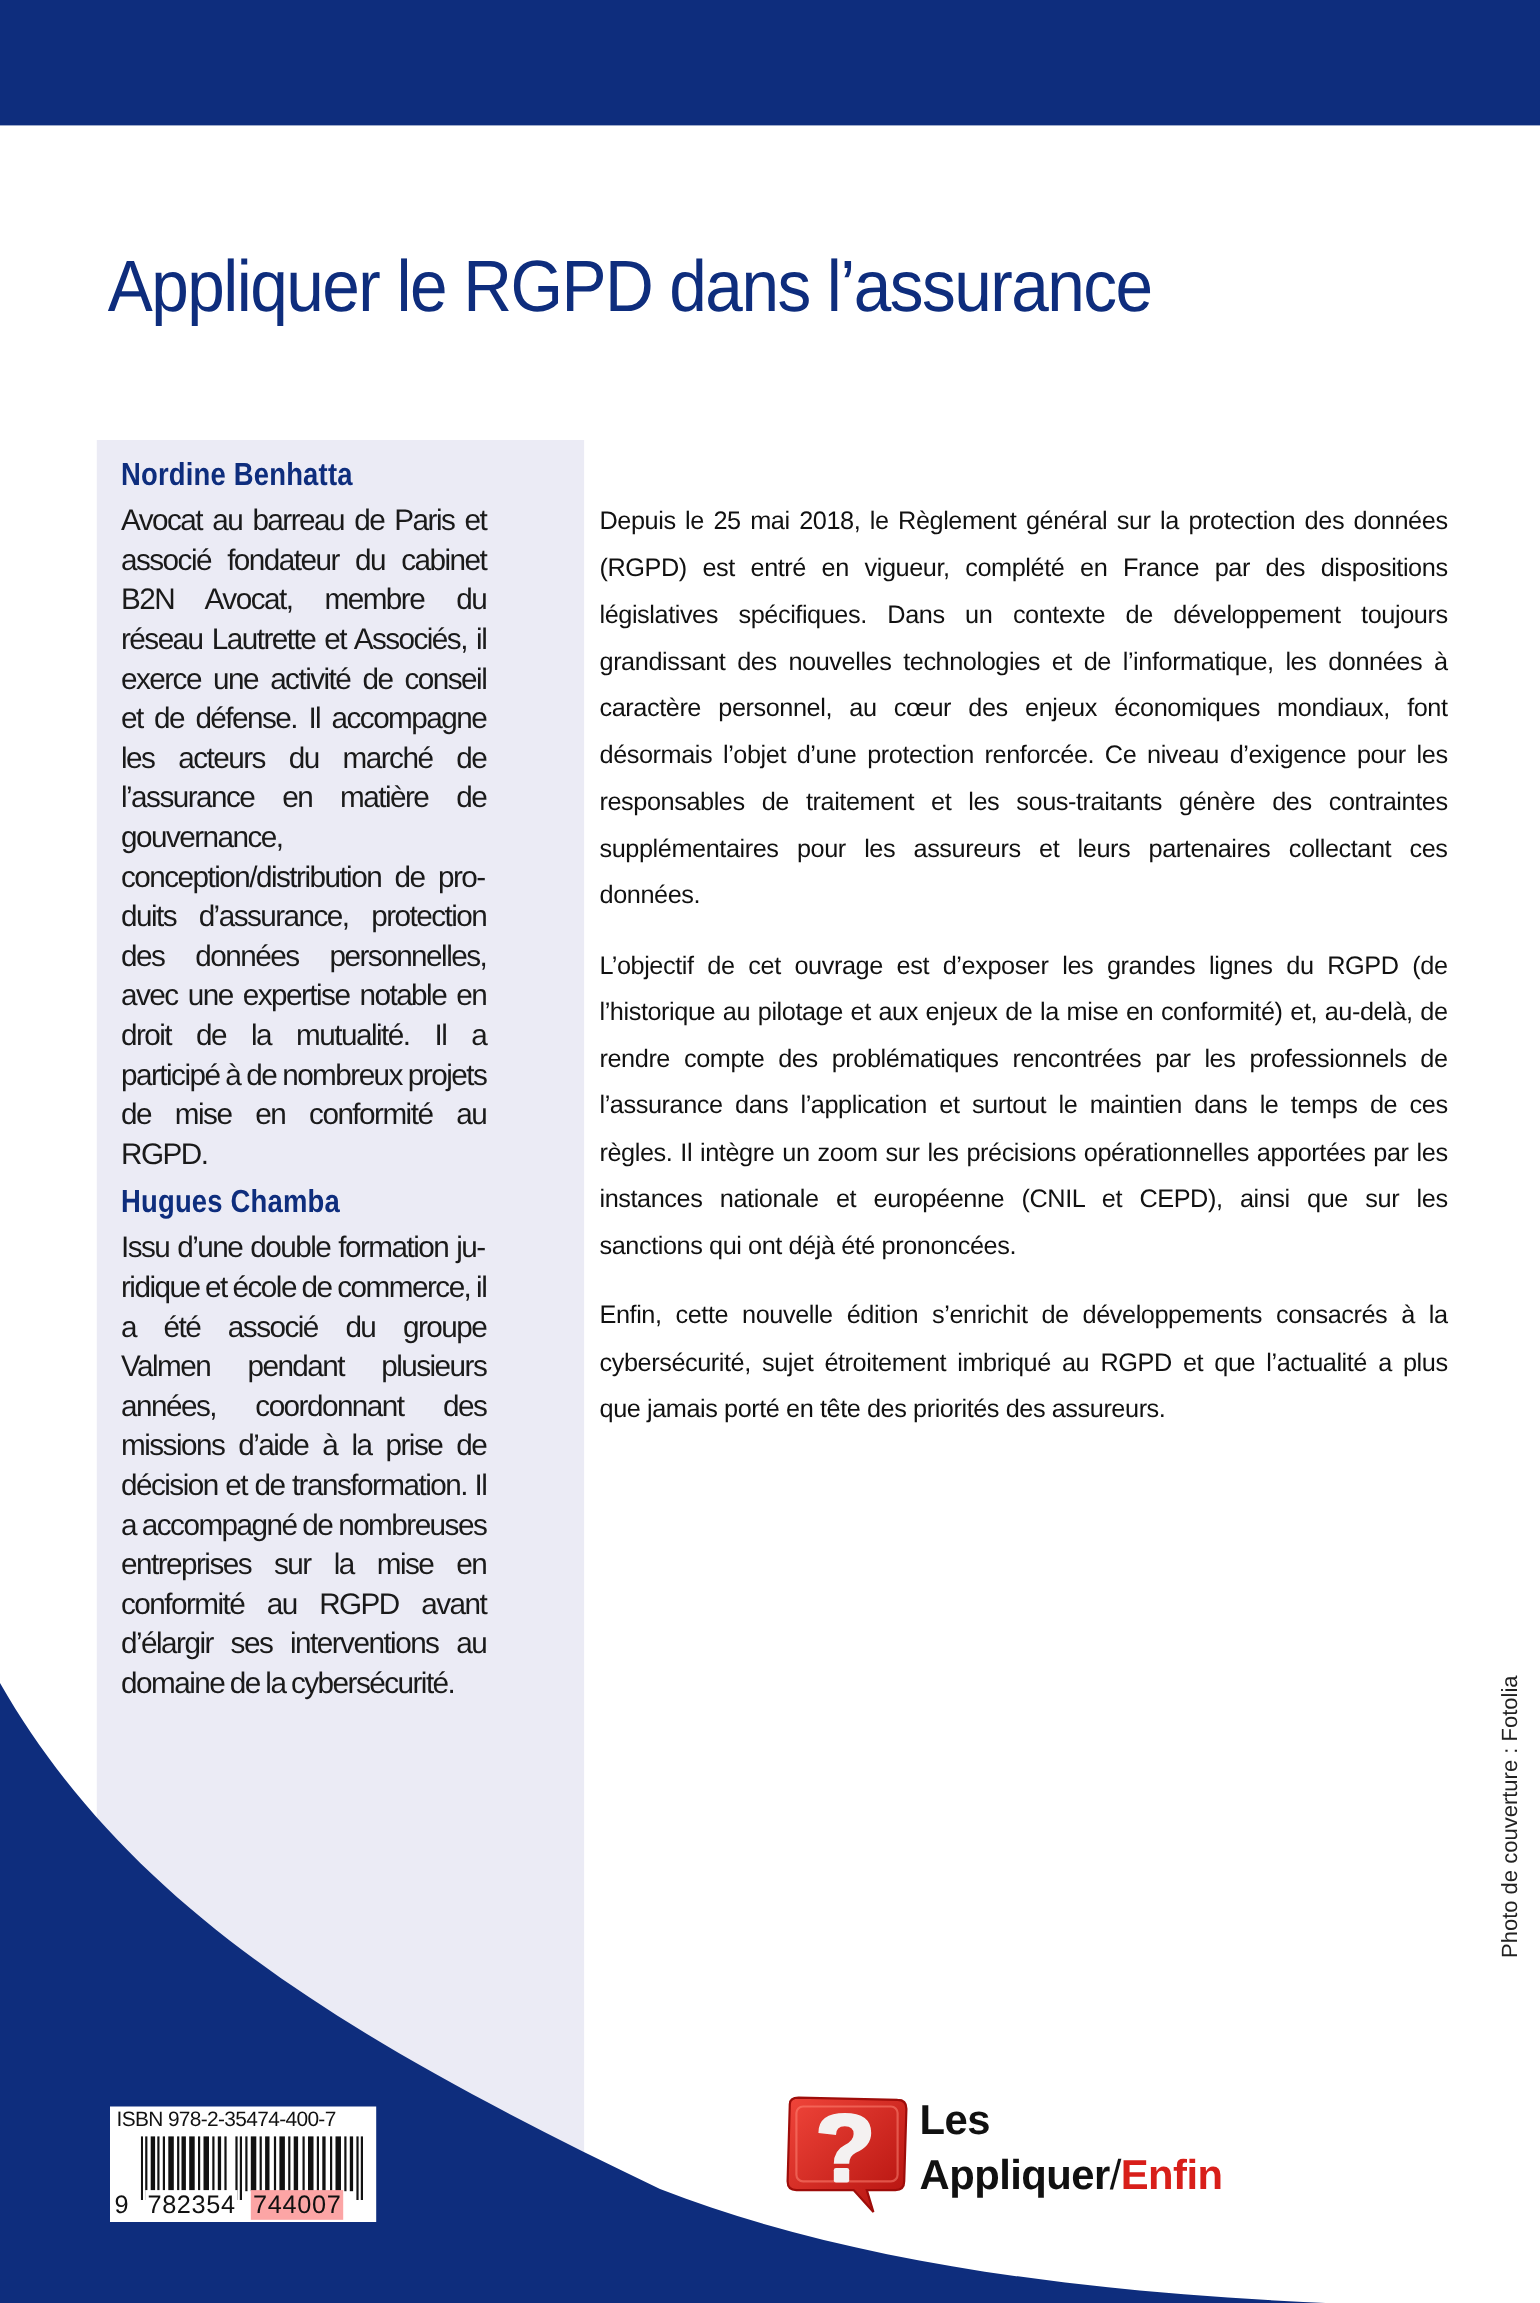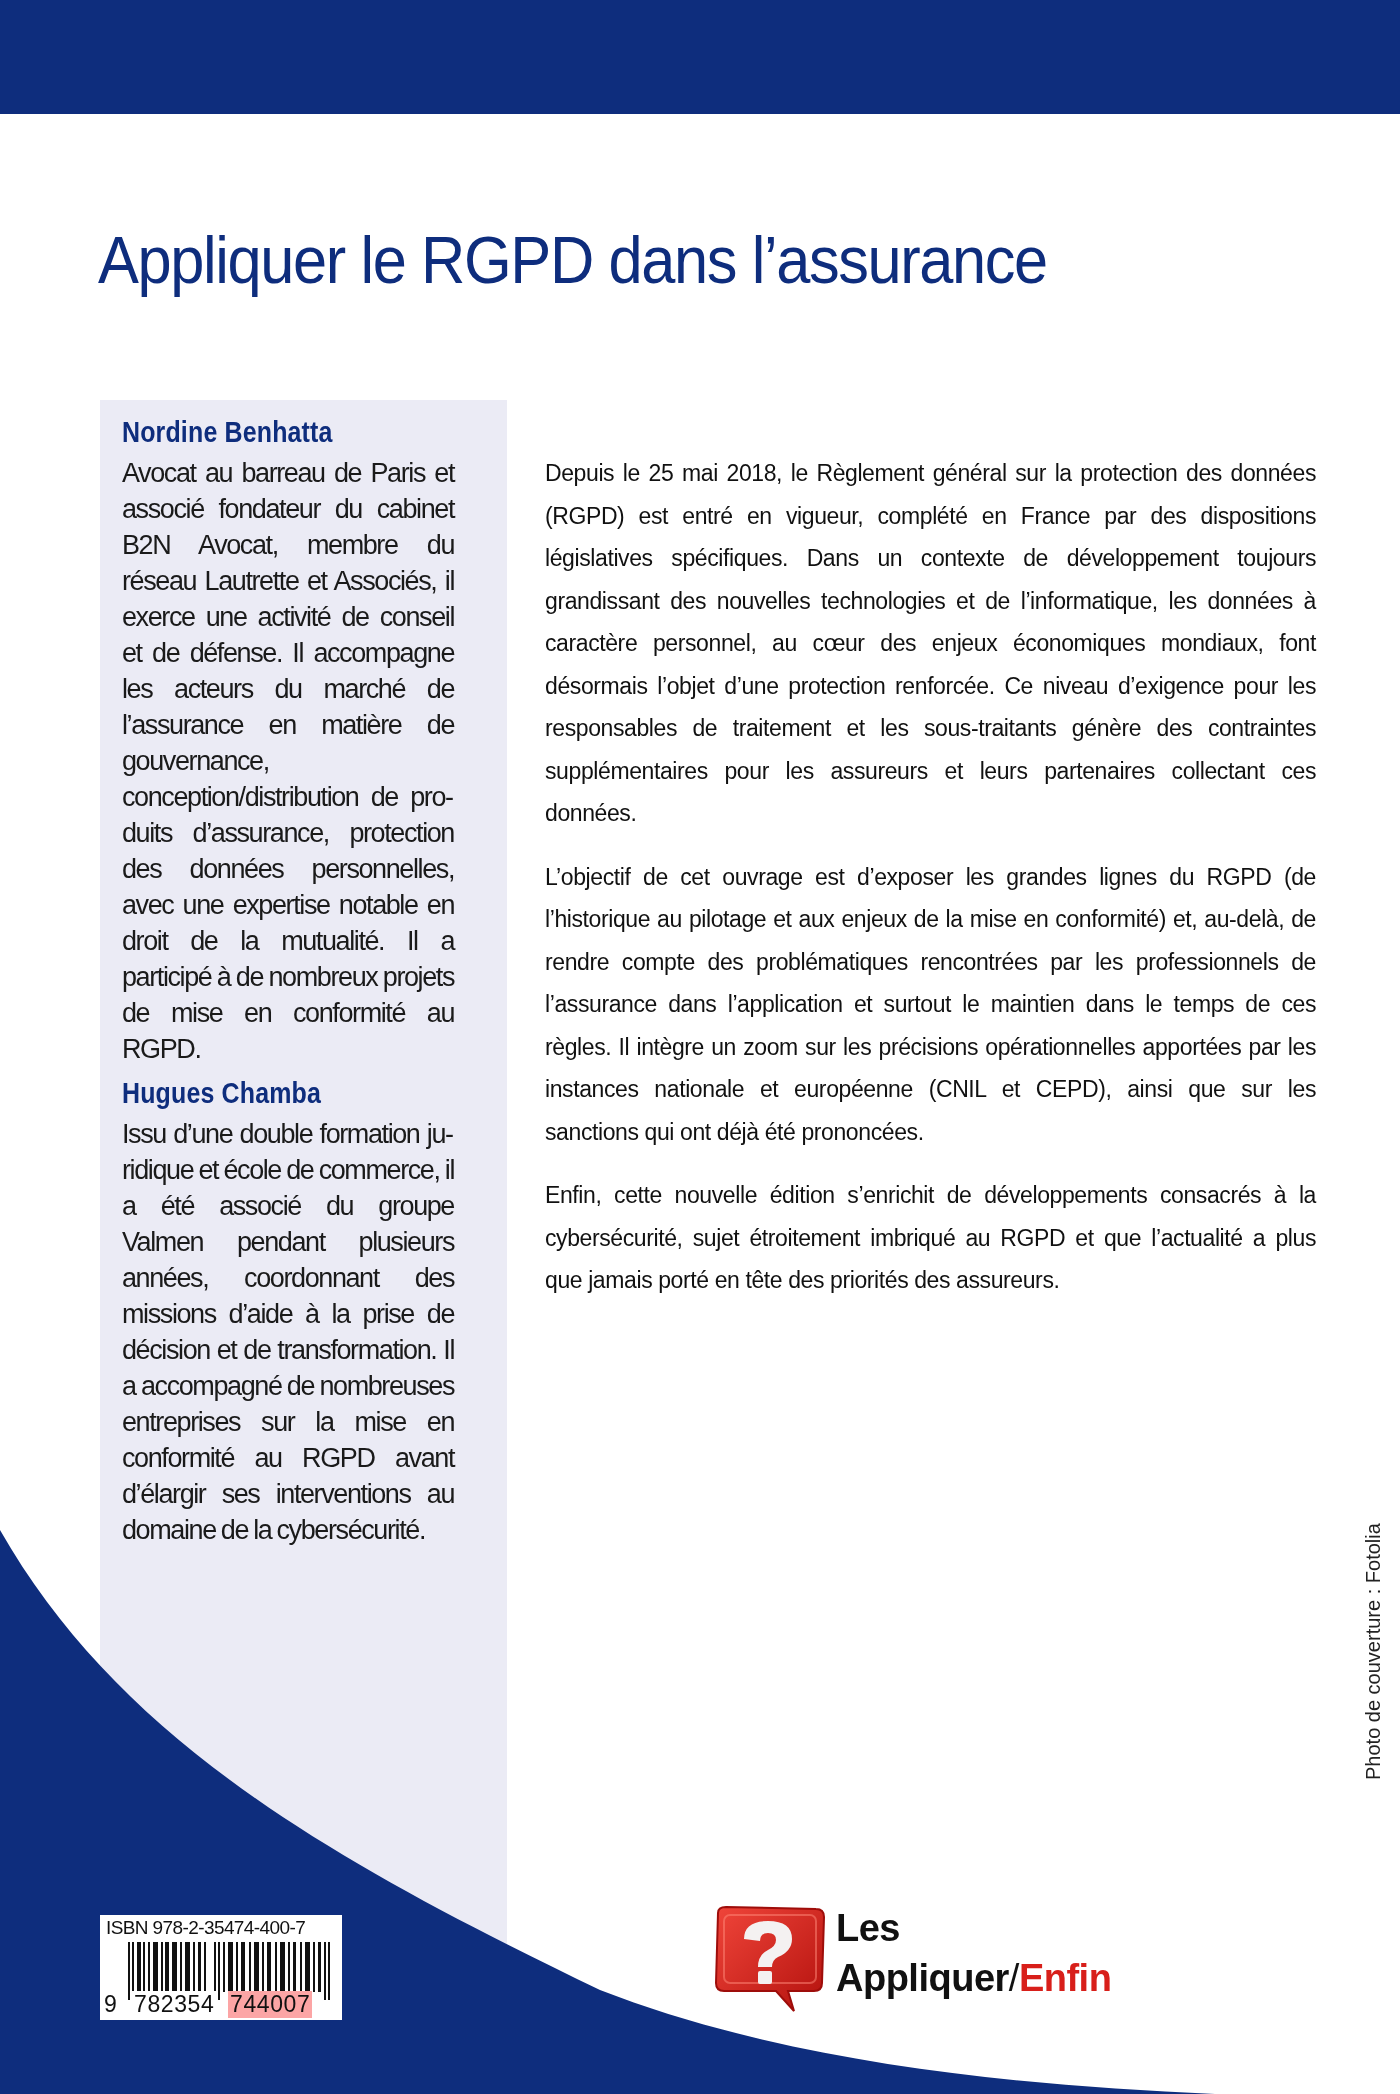--- a/index.html
+++ b/index.html
@@ -1,20 +1,20 @@
 <!DOCTYPE html>
 <html><head>
 <meta charset="utf-8">
 <style>
   html, body { margin:0; padding:0; }
   body { width:1400px; height:2094px; position:relative; overflow:hidden; background:#ffffff; font-family:"Liberation Sans", sans-serif; }
   .topbar { position:absolute; left:0; top:0; width:1400px; height:114px; background:#0e2d7d; }
   .title { position:absolute; left:98px; top:178px; font-size:66px; color:#0e2d7d; font-weight:normal; letter-spacing:-1.5px; white-space:nowrap; transform:scaleX(0.93); transform-origin:left top; }
   .swoosh { position:absolute; left:0; top:0; width:1400px; height:2094px; z-index:2; pointer-events:none; }
-  .panel { position:absolute; left:100px; top:400px; width:407px; height:1600px; background:#ebebf5; z-index:1; }
+  .panel { position:absolute; left:88px; top:400px; width:443px; height:1600px; background:#ebebf5; z-index:1; }
   .panel-inner { position:absolute; left:22px; top:16px; width:348px; }
   .author-name { font-weight:bold; color:#0e2d7d; font-size:29px; margin:0 0 6px 0; transform:scaleX(0.86); transform-origin:left; white-space:nowrap; letter-spacing:0.2px; }
   .bio { font-size:27px; line-height:36px; color:#1a1a1a; text-align:justify; margin:0 16px 10px 0; letter-spacing:-1.4px; word-spacing:-1px; hyphens:manual; }
   .main { position:absolute; left:545px; top:452px; width:771px; z-index:3; }
   .para { font-size:23px; line-height:42.5px; color:#111111; text-align:justify; margin:0 0 21px 0; letter-spacing:-0.4px; }
   .credit { position:absolute; left:1362px; top:1780px; transform:rotate(-90deg); transform-origin:left top; font-size:20px; color:#222222; white-space:nowrap; z-index:3; }
   .isbn { position:absolute; left:100px; top:1915px; width:242px; height:105px; background:#ffffff; z-index:4; }
   .isbn-label { position:absolute; left:6px; top:2px; font-size:19px; color:#111; letter-spacing:-0.6px; white-space:nowrap;text-align:right; }
   .barcode { position:absolute; left:28px; top:27px; width:202px; height:58px; }
   .isbn-digits { position:absolute; left:4px; top:76px; font-size:23px; color:#111; white-space:nowrap; width:232px; }

